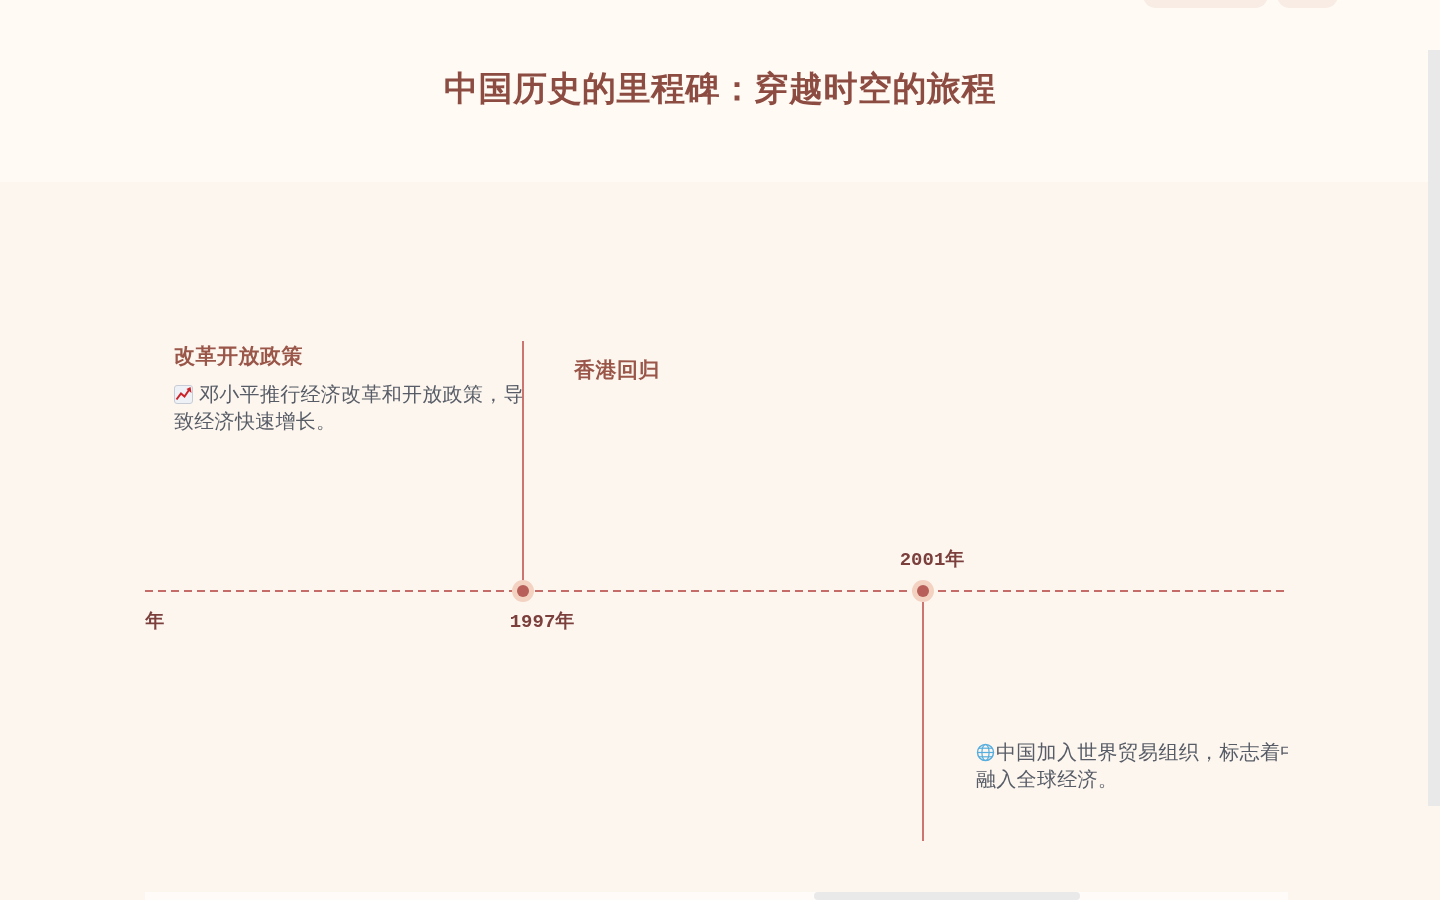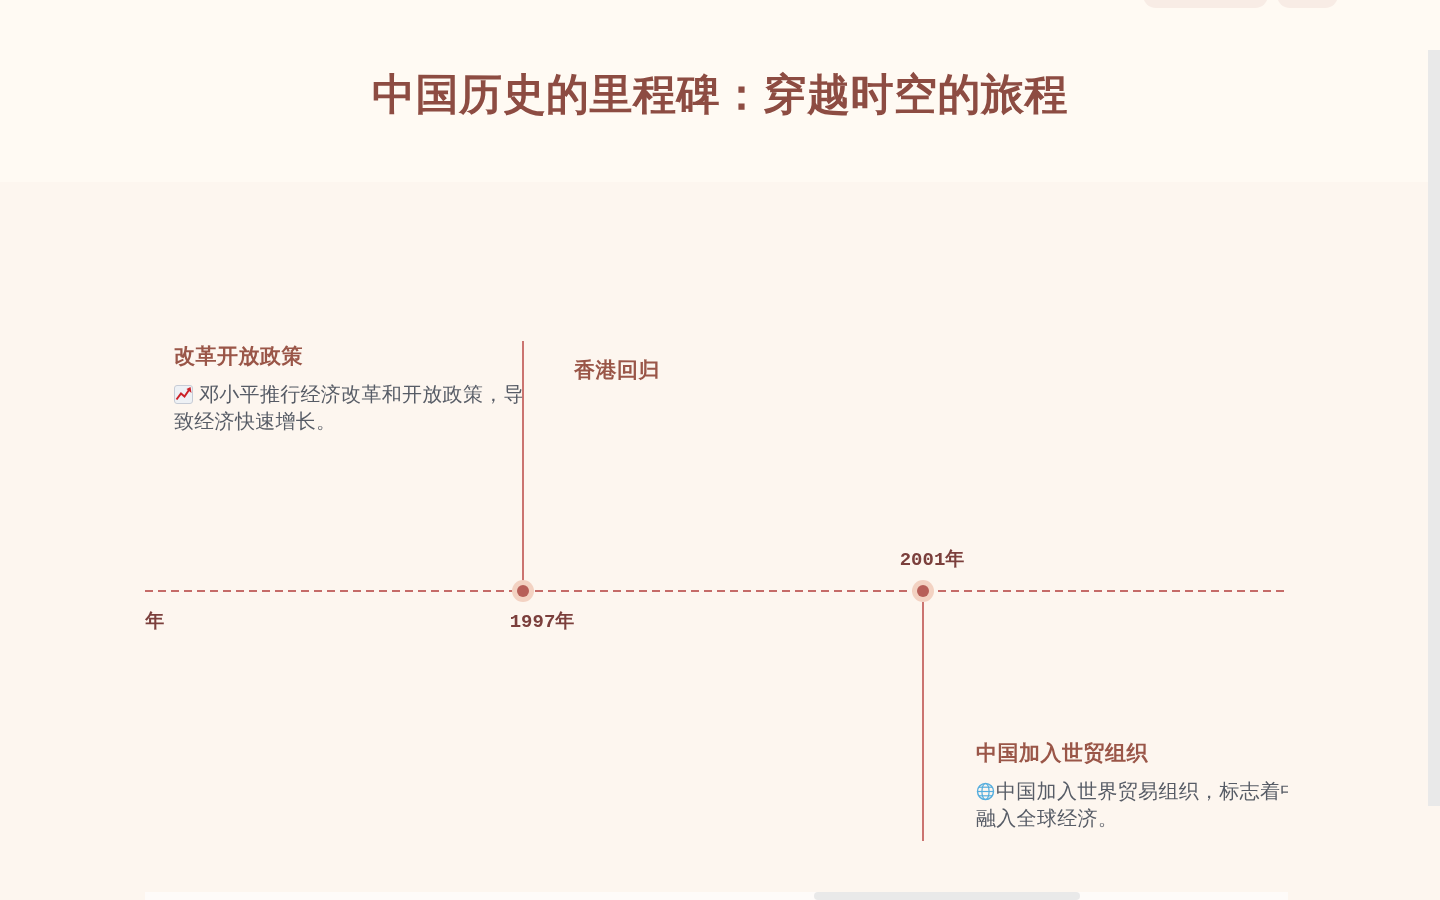--- a/index.html
+++ b/index.html
@@ -5,21 +5,21 @@
   html,body { margin:0; padding:0; }
   body {
     width:1440px; height:900px; position:relative; overflow:hidden;
     background:var(--page-background,#fffaf3);
     font-family:"Liberation Sans","DejaVu Sans",sans-serif;
   }
 
   
   .main-title {
     position:absolute; top:66px; left:0; width:1440px;
-    text-align:center; font-size:43px; font-weight:700;
+    text-align:center; font-size:34px; font-weight:700;
     color:var(--title-color,#8d4c42); letter-spacing:0.5px; margin:0;
   }
   .header-btn {
     position:absolute; top:-18px; height:26px; border:none;
     border-radius:13px; background:var(--button-color,#f8ece5); cursor:pointer;
   }
   .header-btn.large { left:1143px; width:125px; }
   .header-btn.small { left:1277px; width:61px; }
 
   
@@ -119,21 +119,20 @@
               <polyline points="2.5,14.5 7,8.5 10.5,11.5 16,3.5" fill="none" stroke="#cc2229" stroke-width="2"></polyline>
               <polygon points="16.5,2 17.5,8 12.5,4" fill="#cc2229"></polygon>
             </svg></span><span>邓小平推行经济改革和开放政策，导致经济快速增长。</span></p>
     </div>
 
     <div class="card card-1">
       <h3>香港回归</h3>
     </div>
 
     <div class="card card-2">
-      <h3>中国加入世贸组织</h3>
       <p><span class="emoji-icon"><svg width="19" height="19" viewBox="0 0 19 19">
               <circle cx="9.5" cy="9.5" r="8" fill="none" stroke="#56aede" stroke-width="1.4"></circle>
               <ellipse cx="9.5" cy="9.5" rx="3.6" ry="8" fill="none" stroke="#56aede" stroke-width="1.2"></ellipse>
               <line x1="1.5" y1="9.5" x2="17.5" y2="9.5" stroke="#56aede" stroke-width="1.2"></line>
               <line x1="2.6" y1="5.2" x2="16.4" y2="5.2" stroke="#56aede" stroke-width="1.2"></line>
               <line x1="2.6" y1="13.8" x2="16.4" y2="13.8" stroke="#56aede" stroke-width="1.2"></line>
             </svg></span><span>中国加入世界贸易组织，标志着中国融入全球经济。</span></p>
     </div>
 
     <div class="hscroll-track">

